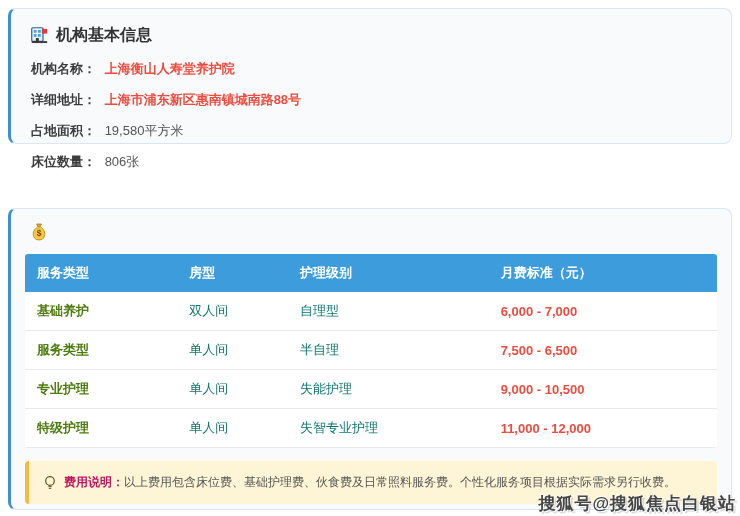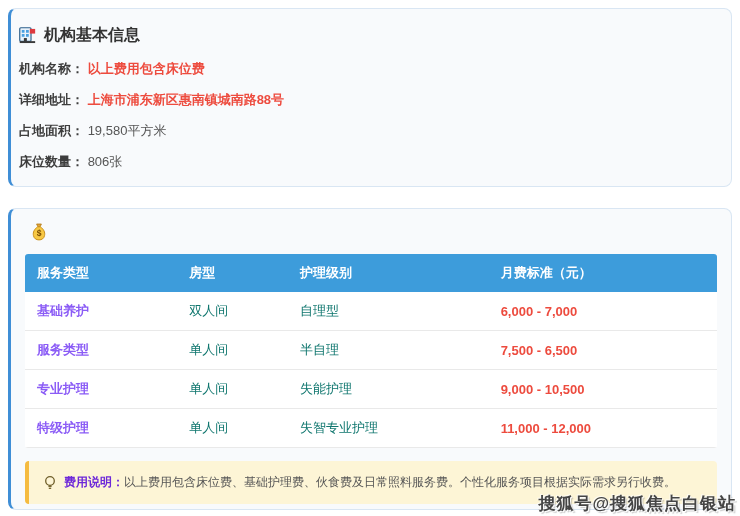--- a/index.html
+++ b/index.html
@@ -12,41 +12,41 @@
   }
   .card {
     position: absolute;
     left: 8px;
     right: 8px;
     background: #f8fafc;
     border: 1px solid #d9e6f3;
     border-left: 3px solid #3f8ed6;
     border-radius: 8px;
   }
-  .card--info { top: 8px; height: 179px; padding: 16px 14px 12px 2px; }
+  .card--info { top: 8px; height: 136px; padding: 16px 14px 12px 14px; }
   .card--price { top: 208px; height: 302px; padding: 14px 14px 12px 14px; }
   .card-title {
     display: flex;
     align-items: center;
     gap: 8px;
     font-size: 16px;
     font-weight: bold;
     color: #333333;
     padding-left: 6px;
   }
   .card--info .card-title { margin-bottom: 14px; }
   .card--price .card-title { margin-bottom: 13px; }
   .icon { display: inline-flex; align-items: center; }
   .field {
     font-size: 13px;
     margin: 0 0 13px 0;
     padding-left: 6px;
     color: #555555;
   }
-  .field-label { font-weight: bold; color: #3d3d3d; }
+  .field-label { font-weight: bold; color: #3d3d3d; margin-right: 5px; }
   .field-value { color: #555555; }
   .field-value.red { color: #ed4b3e; font-weight: bold; }
   .price-table-wrap {
     border-radius: 3px;
     overflow: hidden;
     background: #ffffff;
   }
   table { width: 100%; border-collapse: collapse; table-layout: fixed; }
   col.c1 { width: 22%; }
   col.c2 { width: 16%; }
@@ -61,35 +61,35 @@
     padding: 10px 12px;
   }
   tbody td {
     background: #ffffff;
     font-size: 13px;
     color: #0f766e;
     text-align: left;
     padding: 10px 12px;
     border-bottom: 1px solid #e9e9e9;
   }
-  tbody td.svc { font-weight: bold; color: #8b5cf6; }
+  tbody td.svc { font-weight: bold; color: #4d7c0f; }
   tbody td.price { font-weight: bold; color: #ed4b3e; }
   .note {
     margin-top: 13px;
     background: #fdf5d6;
     border-left: 4px solid #f5bb40;
     border-radius: 4px;
     padding: 13px 14px;
     display: flex;
     align-items: center;
     gap: 7px;
     font-size: 12px;
     color: #555555;
   }
-  .note-label { font-weight: bold; color: #6d28d9; }
+  .note-label { font-weight: bold; color: #be185d; }
   .watermark {
     position: absolute;
     right: 4px;
     bottom: 1px;
     font-size: 17px;
     font-weight: bold;
     color: #454545;
     letter-spacing: 1px;
     text-shadow: 1px 1px 0 rgba(255,255,255,0.9), -1px -1px 0 rgba(255,255,255,0.7), 2px 2px 1px rgba(110,110,110,0.35);
   }
@@ -108,21 +108,21 @@
         <rect x="6.6" y="6.6" width="2.6" height="2.6" fill="#4aa0e0"></rect>
         <rect x="10.2" y="1.8" width="5" height="4.4" fill="#dd3a3f"></rect>
         <rect x="4.6" y="10.4" width="2.8" height="3.2" fill="#3a3a3a"></rect>
         <rect x="0.7" y="13.3" width="14.5" height="1.8" fill="#3a3a3a"></rect>
       </svg>
     </span>
     <span>机构基本信息</span>
   </div>
   <p class="field">
     <span class="field-label">机构名称：</span>
-    <span class="field-value red">以上费用包含床位费</span>
+    <span class="field-value red">上海衡山人寿堂养护院</span>
   </p>
   <p class="field">
     <span class="field-label">详细地址：</span>
     <span class="field-value red">上海市浦东新区惠南镇城南路88号</span>
   </p>
   <p class="field">
     <span class="field-label">占地面积：</span>
     <span class="field-value">19,580平方米</span>
   </p>
   <p class="field">

